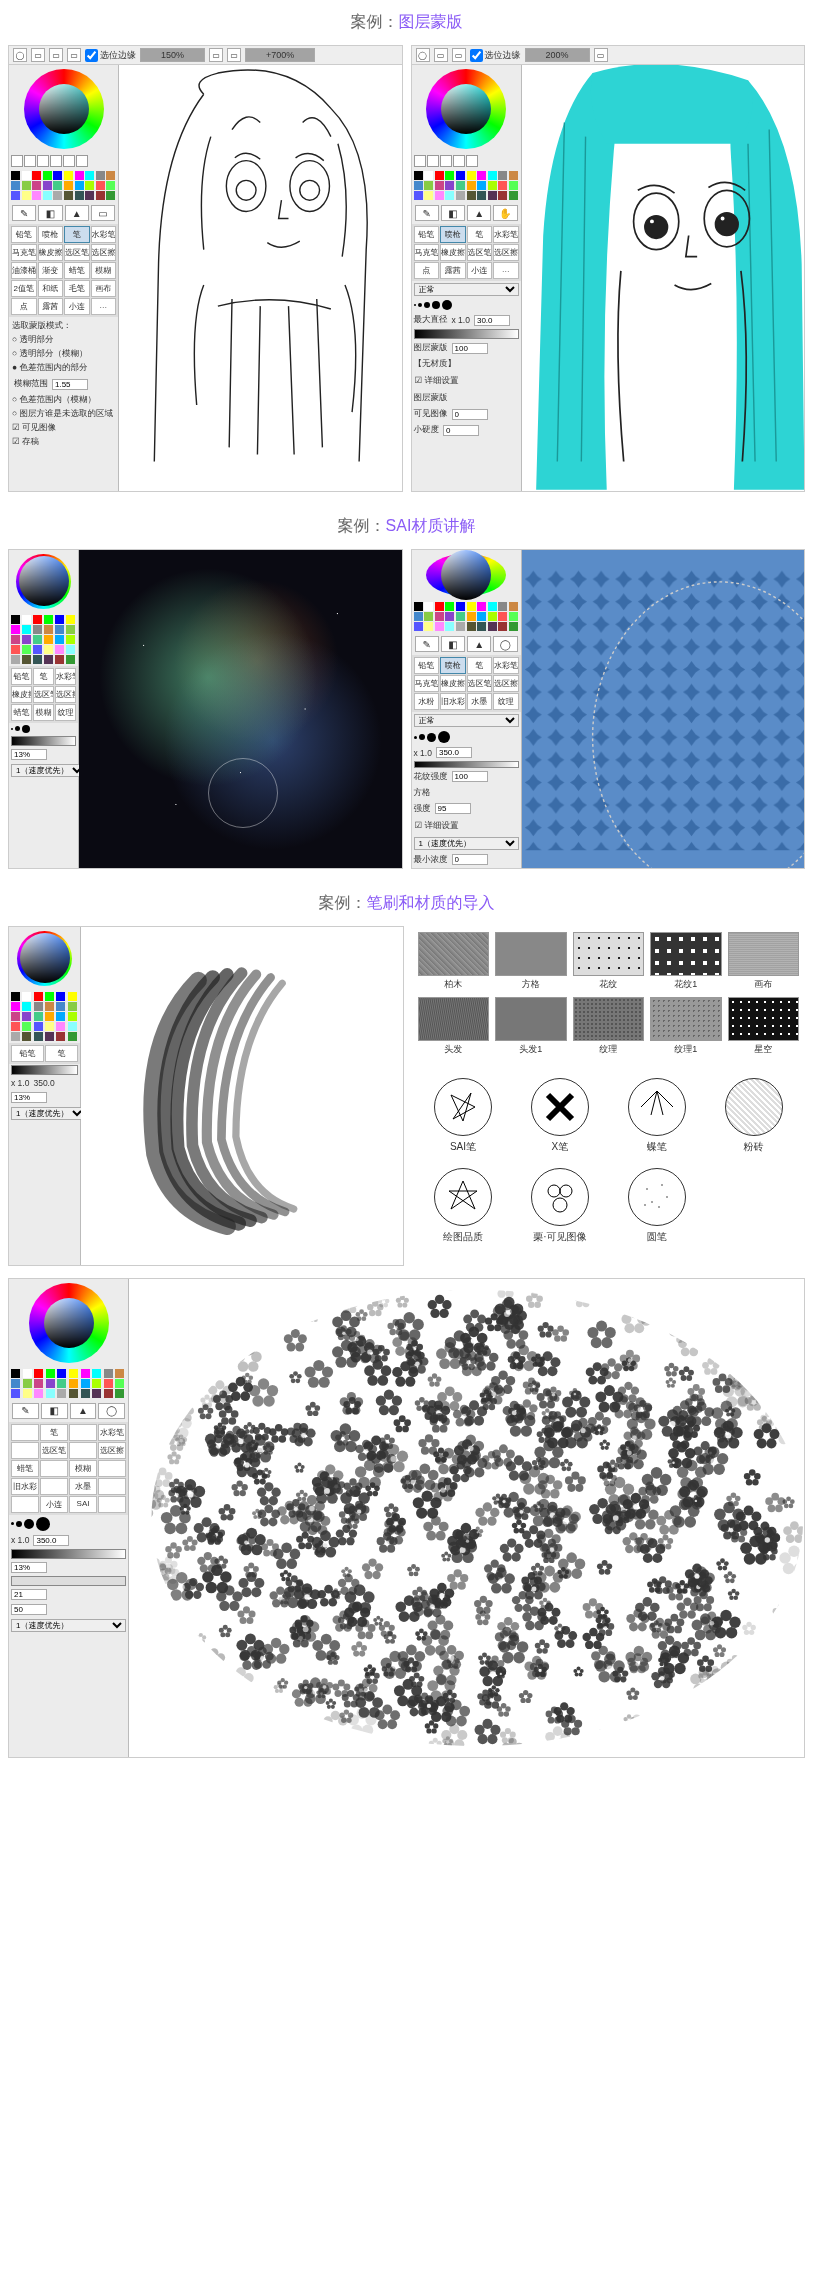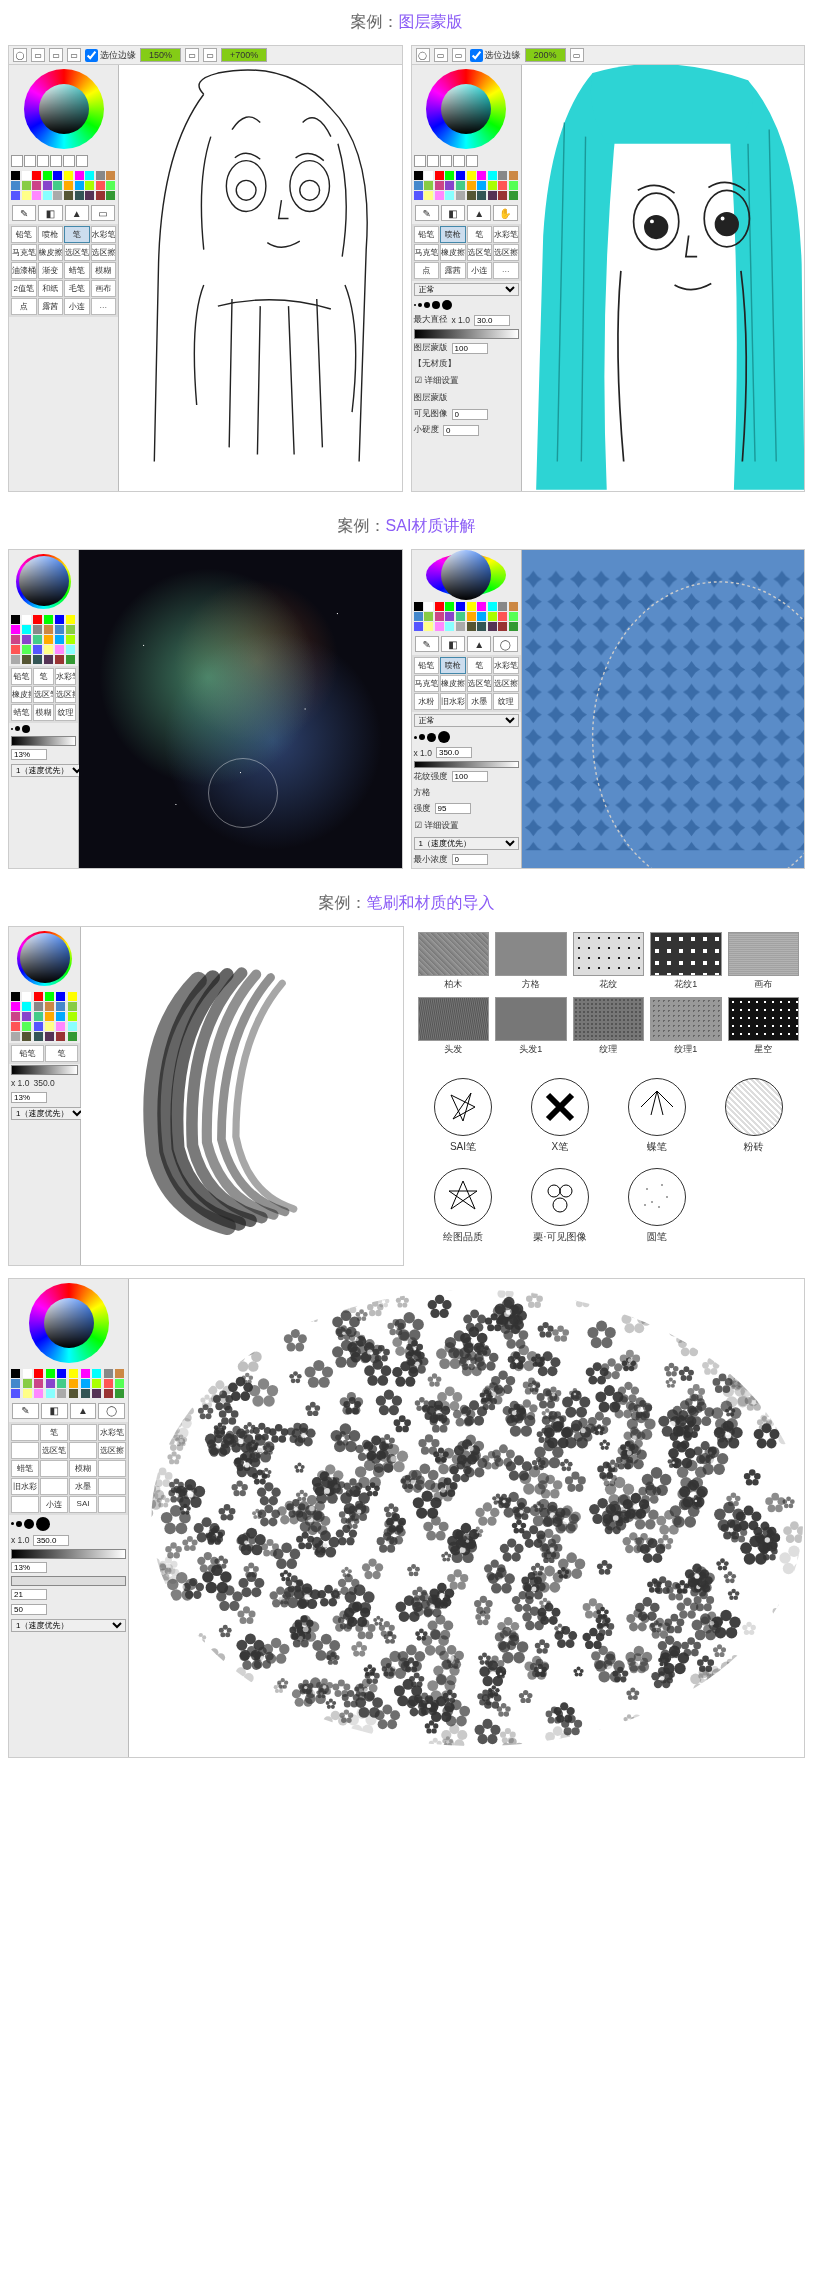--- a/index.html
+++ b/index.html
@@ -7,21 +7,21 @@
 .section-title { text-align: center; padding: 12px 0; font-size: 16px; color: #666; }
 .section-title .label { color: #8b5cf6; }
 .row { display: flex; gap: 8px; padding: 0 8px 12px; }
 .row > div { flex: 1; }
 .panel-wrap { display: flex; background: #f5f5f5; border: 1px solid #ccc; }
 
 
 .topbar { display: flex; align-items: center; gap: 4px; padding: 2px 4px; background: #eee; border-bottom: 1px solid #ccc; font-size: 9px; }
 .topbar .tb-btn { width: 14px; height: 14px; border: 1px solid #aaa; background: #fff; display: inline-flex; align-items: center; justify-content: center; font-size: 8px; }
 .topbar .tb-check { display: flex; align-items: center; gap: 2px; }
-.topbar .tb-zoom { border: 1px solid #aaa; padding: 1px 8px; background: #84cc16; }
+.topbar .tb-zoom { border: 1px solid #aaa; padding: 1px 20px; background: #a3a3a3; }
 
 
 .sai-panel { width: 110px; background: #ececec; border-right: 1px solid #bbb; display: flex; flex-direction: column; font-size: 9px; }
 .sai-panel.wide { width: 120px; }
 .color-wheel { width: 80px; height: 80px; margin: 4px auto; border-radius: 50%; background: conic-gradient(red,yellow,lime,cyan,blue,magenta,red); position: relative; display: flex; align-items: center; justify-content: center; }
 .color-wheel::after { content: ""; position: absolute; width: 50px; height: 50px; border-radius: 50%; background: linear-gradient(to right, #fff, currentColor), linear-gradient(to bottom, transparent, #000); background-blend-mode: multiply; }
 .mini-tools { display: flex; flex-wrap: wrap; gap: 1px; padding: 2px; }
 .mini-tools span { width: 12px; height: 12px; border: 1px solid #999; background: #fff; }
 .swatch-grid { display: grid; grid-template-columns: repeat(10, 1fr); gap: 1px; padding: 2px; }
 .swatch-grid span { width: 9px; height: 9px; }
@@ -147,20 +147,34 @@
               <span>蜡笔</span>
               <span>模糊</span>
             <span>2值笔</span>
               <span>和纸</span>
               <span>毛笔</span>
               <span>画布</span>
             <span>点</span>
               <span>露茜</span>
               <span>小连</span>
               <span>…</span>
+          </div>
+          <div class="opt-list">
+            <label>选取蒙版模式：</label>
+            <label>○ 透明部分</label>
+            <label>○ 透明部分（模糊）</label>
+            <label>● 色差范围内的部分</label>
+            <div class="opt-row">
+                <span>模糊范围</span>
+                <input type="text" value="1.55" style="">
+              </div>
+            <label>○ 色差范围内（模糊）</label>
+            <label>○ 图层方谁是未选取的区域</label>
+            <label>☑ 可见图像</label>
+            <label>☑ 存稿</label>
           </div>
         </div>
         <div class="canvas">
           <svg class="line-art" viewBox="0 0 200 300">
               <g fill="none" stroke="#222" stroke-width="1">
                 <path d="M60 20 Q50 10 70 5 Q120 -5 150 30 Q180 60 175 130 L170 280 M60 20 Q30 60 28 140 L25 280"></path>
                 <path d="M100 40 Q90 30 80 45 M130 40 Q140 30 150 50"></path>
                 <ellipse cx="90" cy="85" rx="14" ry="18"></ellipse>
                 <ellipse cx="135" cy="85" rx="14" ry="18"></ellipse>
                 <circle cx="90" cy="88" r="7"></circle>

